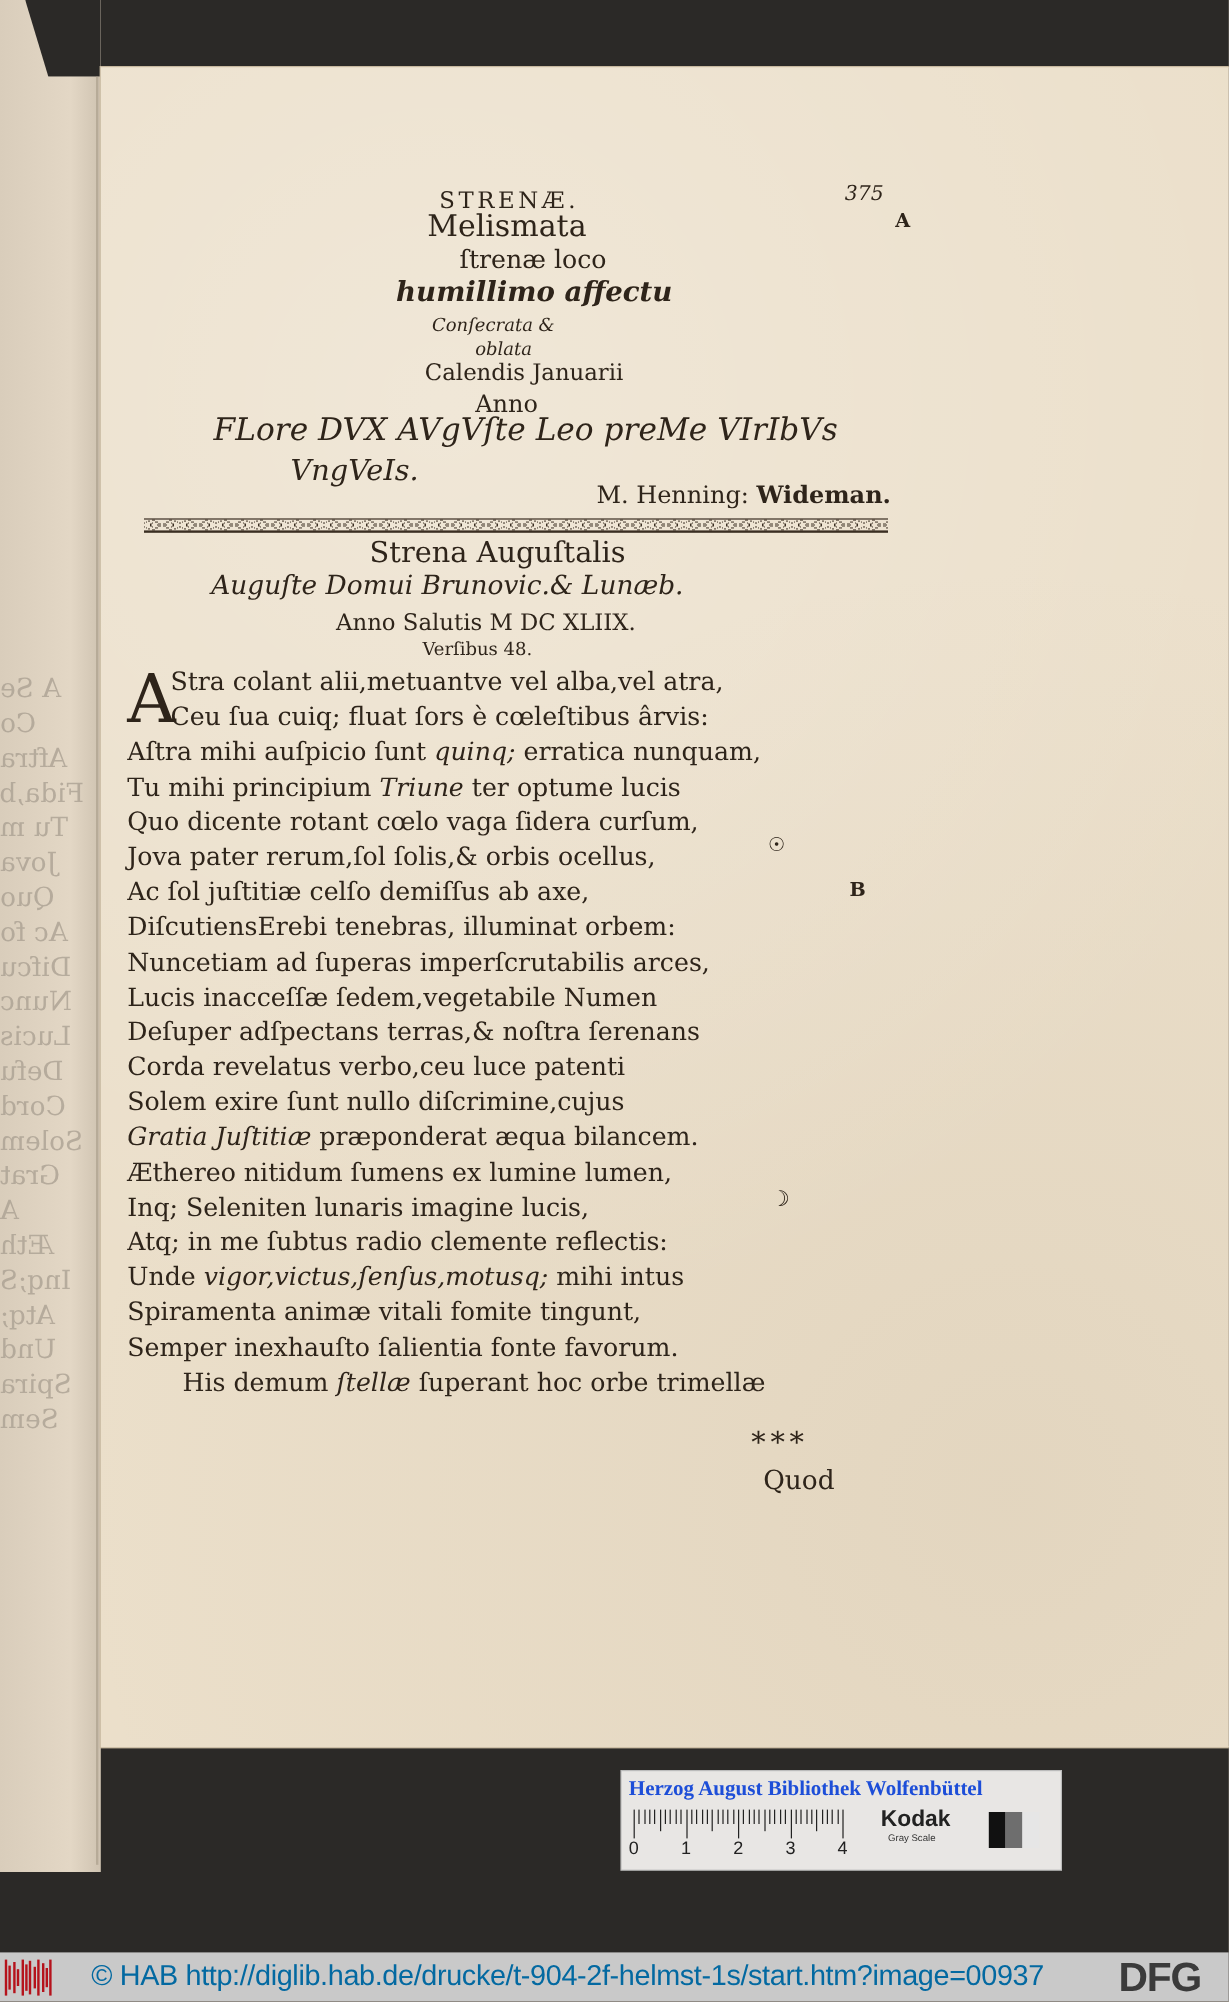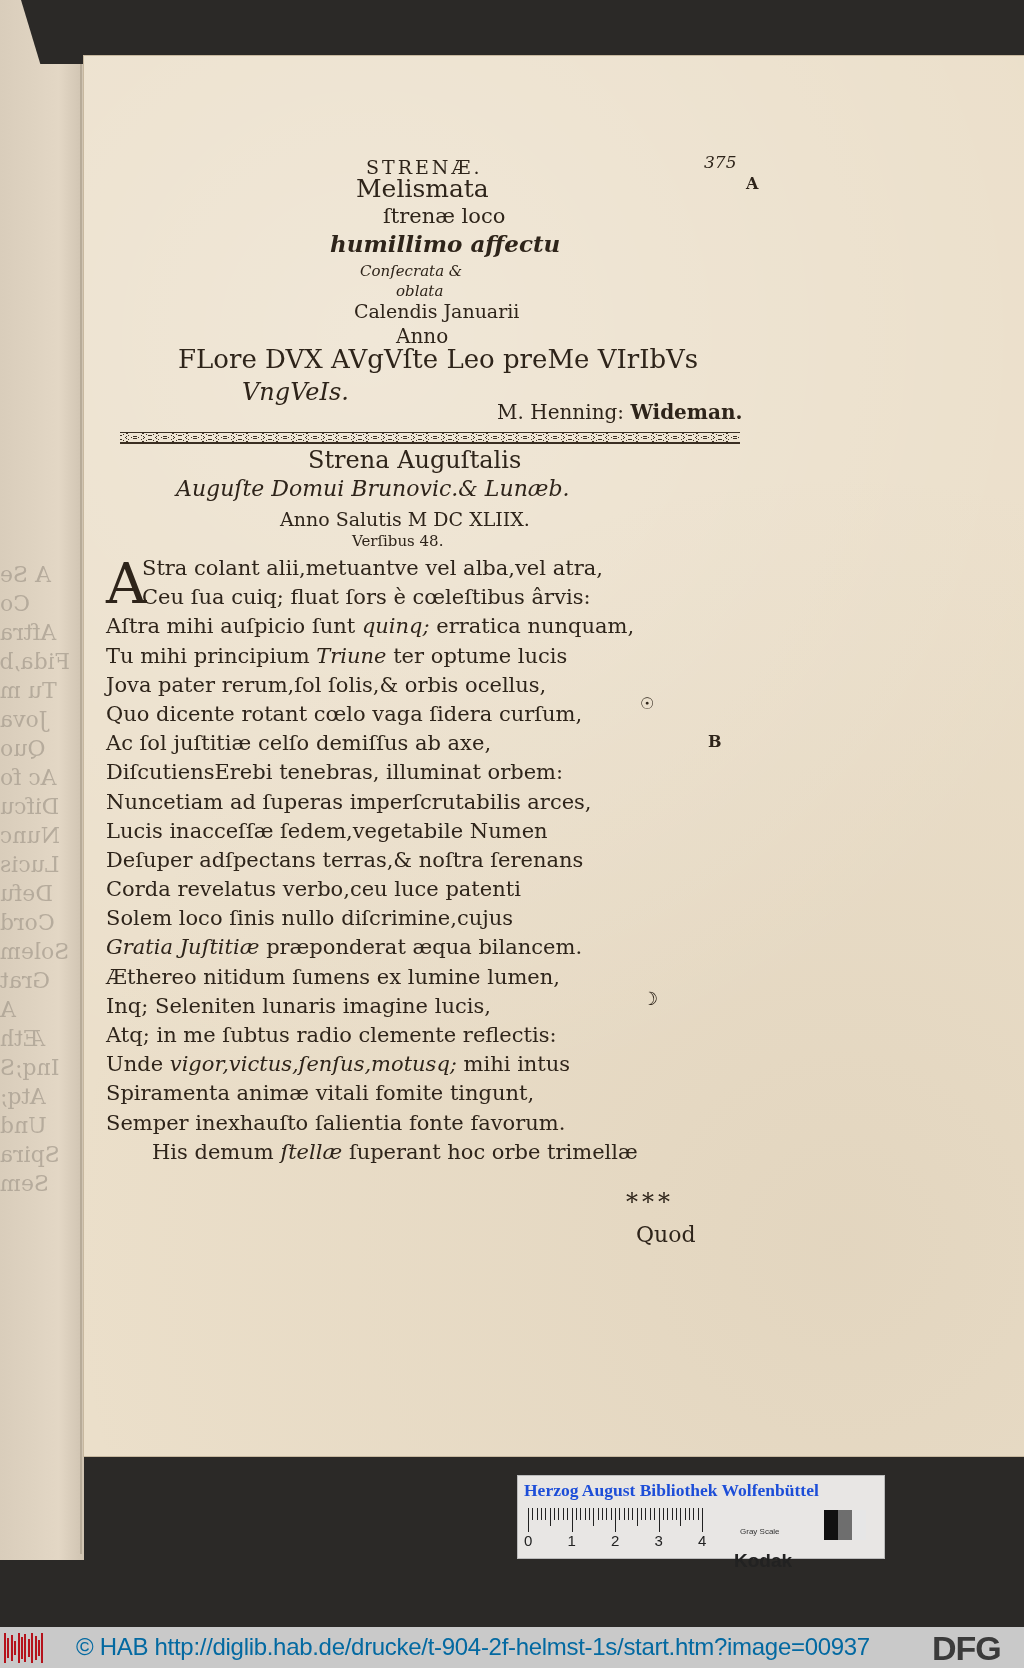--- a/index.html
+++ b/index.html
@@ -37,21 +37,21 @@
   .runhead { left:282px; top:100px; font-size:19px; letter-spacing:3px; }
   .pagenum { left:620px; top:96px; font-size:17px; font-style:italic; }
   .sig-a { left:662px; top:118px; font-size:16px; font-weight:bold; }
   .melis { left:272px; top:118px; font-size:25px; }
   .strenae-loco { left:299px; top:148px; font-size:21px; }
   .humillimo { left:246px; top:174px; font-size:23px; font-style:italic; font-weight:bold; }
   .consecrata { left:276px; top:206px; font-size:15px; font-style:italic; }
   .oblata { left:312px; top:226px; font-size:15px; font-style:italic; }
   .calendis { left:270px; top:244px; font-size:19px; }
   .anno { left:312px; top:268px; font-size:20px; }
-  .chrono1 { left:94px; top:288px; font-size:26px; }
+  .chrono1 { left:94px; top:288px; font-size:26px; font-style:italic; }
   .chrono2 { left:158px; top:322px; font-size:24px; font-style:italic; }
   .author { left:413px; top:344px; font-size:20px; }
   .author b { font-family:"DejaVu Serif", serif; font-weight:bold; }
 
   .ornament { position:absolute; left:36px; top:374px; width:620px; height:14px; }
   .ornament .band {
     position:absolute; left:0; right:0; top:2px; height:9px;
     background:repeating-radial-gradient(ellipse at 50% 50%, transparent 0 3px, #3a2e22 3px 4px, transparent 4px 6px);
     background-size:30px 9px;
     border-top:1px solid #3a2e22; border-bottom:2px solid #3a2e22;
@@ -78,21 +78,21 @@
   .card {
     position:absolute; left:518px; top:1476px; width:366px; height:82px;
     background:#e8e6e4; box-shadow:0 0 0 1px #bbb;
     font-family:"Liberation Serif", serif;
   }
   .card-title { position:absolute; left:6px; top:4px; font-size:17.5px; font-weight:bold; color:#1d4ed8; white-space:nowrap; }
   .ruler { position:absolute; left:10px; top:32px; width:178px; height:24px; border-bottom:0; }
   .tick { position:absolute; top:0; width:1px; background:#222; }
   .ruler-labels { position:absolute; left:6px; top:56px; width:190px; height:20px; font-family:"Liberation Sans", sans-serif; font-size:15px; color:#222; }
   .ruler-labels span { position:absolute; }
-  .kodak { position:absolute; left:216px; top:30px; font-family:"Liberation Sans", sans-serif; font-weight:bold; font-size:19px; color:#222;margin-top:44px; }
+  .kodak { position:absolute; left:216px; top:30px; font-family:"Liberation Sans", sans-serif; font-weight:bold; font-size:19px; color:#222; }
   .gray-scale { position:absolute; left:222px; top:51px; font-family:"Liberation Sans", sans-serif; font-size:8px; color:#333; }
   .gray-patch { position:absolute; top:34px; height:30px; }
 
   .footer {
     position:absolute; left:0; top:1627px; width:1024px; height:41px;
     background:#c9c9c9;
   }
   .hab-logo { position:absolute; left:4px; top:6px; width:42px; height:30px; }
   .hab-logo span { position:absolute; top:0; width:2px; background:#b5121b; }
   .copyright { position:absolute; left:76px; top:6px; font-family:"Liberation Sans", sans-serif; font-size:24px; color:#0369a1; white-space:nowrap; letter-spacing:-0.3px; }
@@ -157,29 +157,29 @@
   <div class="abs auguste">Auguſte Domui Brunovic.&amp; Lunæb.</div>
   <div class="abs anno-salutis">Anno Salutis M DC XLIIX.</div>
   <div class="abs versibus">Verſibus 48.</div>
 
   <div class="abs dropcap">A</div>
   <div class="verses" id="verses">
       <div class="verse first"><span>Stra colant alii,metuantve vel alba,vel atra,</span><i></i><span></span></div>
       <div class="verse first"><span>Ceu ſua cuiq; fluat ſors è cœleſtibus ârvis:</span><i></i><span></span></div>
       <div class="verse"><span>Aſtra mihi auſpicio ſunt </span><i>quinq;</i><span> erratica nunquam,</span></div>
       <div class="verse"><span>Tu mihi principium </span><i>Triune</i><span> ter optume lucis</span></div>
+      <div class="verse"><span>Quo dicente rotant cœlo vaga ſidera curſum,</span><i></i><span></span></div>
       <div class="verse"><span>Jova pater rerum,ſol ſolis,&amp; orbis ocellus,</span><i></i><span></span></div>
-      <div class="verse"><span>Quo dicente rotant cœlo vaga ſidera curſum,</span><i></i><span></span></div>
       <div class="verse"><span>Ac ſol juſtitiæ celſo demiſſus ab axe,</span><i></i><span></span></div>
       <div class="verse"><span>DiſcutiensErebi tenebras, illuminat orbem:</span><i></i><span></span></div>
       <div class="verse"><span>Nuncetiam ad ſuperas imperſcrutabilis arces,</span><i></i><span></span></div>
       <div class="verse"><span>Lucis inacceſſæ ſedem,vegetabile Numen</span><i></i><span></span></div>
       <div class="verse"><span>Deſuper adſpectans terras,&amp; noſtra ſerenans</span><i></i><span></span></div>
       <div class="verse"><span>Corda revelatus verbo,ceu luce patenti</span><i></i><span></span></div>
-      <div class="verse"><span>Solem loco ſinis nullo diſcrimine,cujus</span><i></i><span></span></div>
+      <div class="verse"><span>Solem exire ſunt nullo diſcrimine,cujus</span><i></i><span></span></div>
       <div class="verse"><span></span><i>Gratia Juſtitiæ</i><span> præponderat æqua bilancem.</span></div>
       <div class="verse"><span>Æthereo nitidum ſumens ex lumine lumen,</span><i></i><span></span></div>
       <div class="verse"><span>Inq; Seleniten lunaris imagine lucis,</span><i></i><span></span></div>
       <div class="verse"><span>Atq; in me ſubtus radio clemente reflectis:</span><i></i><span></span></div>
       <div class="verse"><span>Unde </span><i>vigor,victus,ſenſus,motusq;</i><span> mihi intus</span></div>
       <div class="verse"><span>Spiramenta animæ vitali fomite tingunt,</span><i></i><span></span></div>
       <div class="verse"><span>Semper inexhauſto ſalientia fonte favorum.</span><i></i><span></span></div>
       <div class="verse indent"><span>His demum </span><i>ſtellæ</i><span> ſuperant hoc orbe trimellæ</span></div>
     </div>
 

